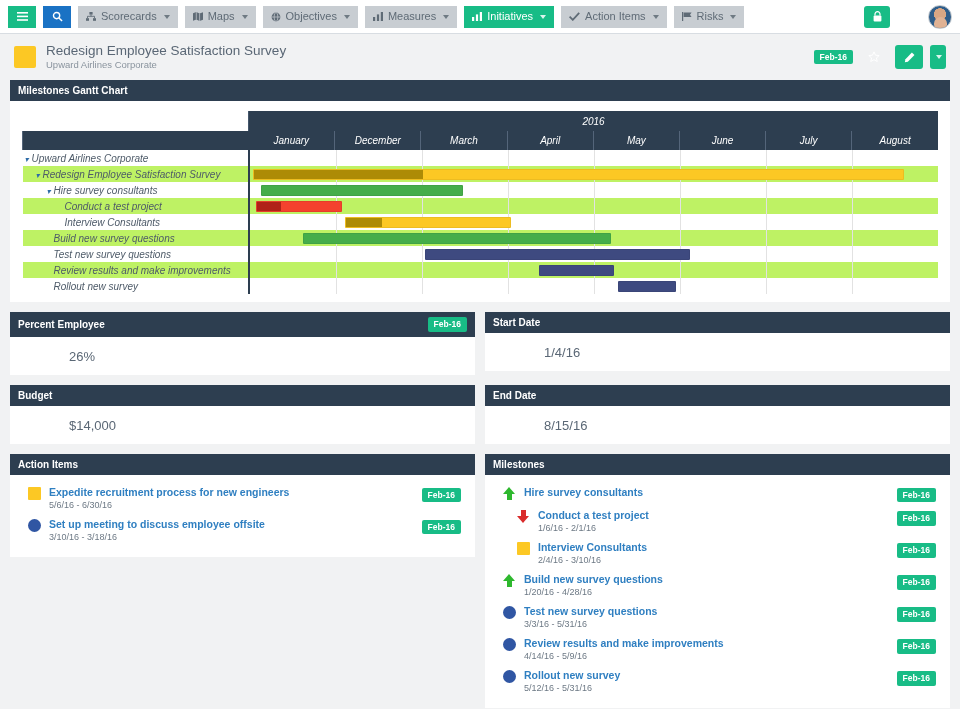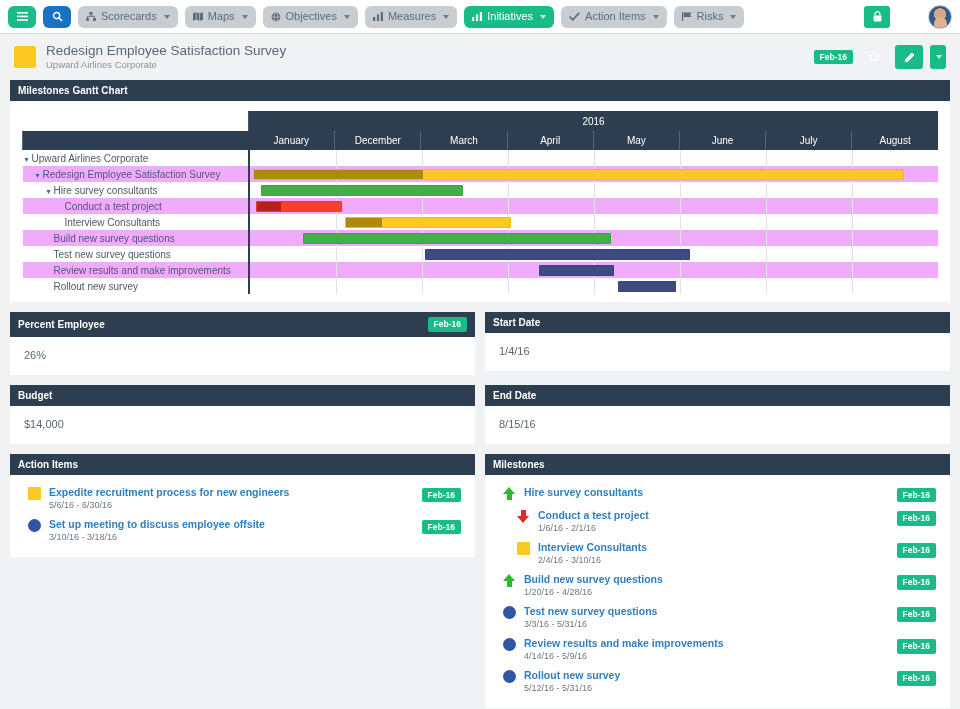--- a/index.html
+++ b/index.html
@@ -18,21 +18,21 @@
     height: 34px;
     background: #ffffff;
     border-bottom: 1px solid #d8dde2;
     display: flex;
     align-items: center;
     padding: 0 8px;
     gap: 7px;
   }
   .nav-btn {
     height: 22px;
-    border-radius: 6px;
+    border-radius: 0;
     display: inline-flex;
     align-items: center;
     gap: 5px;
     padding: 0 8px;
     font-size: 11px;
     line-height: 1;
     white-space: nowrap;
     cursor: pointer;
     border: none;
   }
@@ -95,41 +95,41 @@
   
   .content { background: #f1f2f3; padding: 0 10px 10px; height: 663px; }
   .panel { background: #ffffff; margin-bottom: 10px; }
   .panel-head {
     background: #2d3e50; color: #ffffff;
     font-size: 10px; font-weight: bold;
     padding: 5px 8px;
     display: flex; align-items: center;
   }
   .panel-head .ttl { flex: 1; }
-  .panel-body { padding: 12px 14px; font-size: 11px; color: #5a6775; }
+  .panel-body { padding: 12px 14px; font-size: 13px; color: #5a6775; margin-left: 45px; }
 
   
   .gantt { padding: 10px 12px 8px; }
-  .gtable { width: 100%; border-collapse: collapse; table-layout: fixed; }
+  .gtable { width: 100%; border-collapse: collapse; table-layout: fixed; font-style: italic; }
   .gtable td, .gtable th { padding: 0; }
   .g-corner { width: 226px; background:#ffffff; border:none; }
   .g-year {
     background: #2d3e50; color: #fff; text-align: center;
     font-size: 10px; height: 20px; font-weight: normal;
     border-left: 1px solid #44566b;
   }
   .g-monthrow th {
     background: #2d3e50; color: #fff; font-size: 10px;
     height: 19px; text-align: center; font-weight: normal;
     border-left: 1px solid #54657a;
   }
   .g-monthrow th.first { border-left: none; text-align: center; }
   .g-corner-head { background:#2d3e50; }
   .grow { height: 16px; }
-  .grow.alt .gname, .grow.alt .gcell { background: #f0abfc; }
+  .grow.alt .gname, .grow.alt .gcell { background: #bef264; }
   .gname {
     font-size: 10px; color: #4d5a68; background:#ffffff;
     padding-left: 4px; white-space: nowrap; overflow: hidden;
     border-right: 2px solid #2d3e50;
     height: 16px; vertical-align: middle;
   }
   .caret-s { color: #2f6ca8; font-size: 8px; margin-right: 3px; }
   .gcell { background:#ffffff; border-left: 1px solid #e2e2e2; position: relative; }
   .gcell.first { border-left: none; }
   .gtrack { position: relative; height: 16px; }

